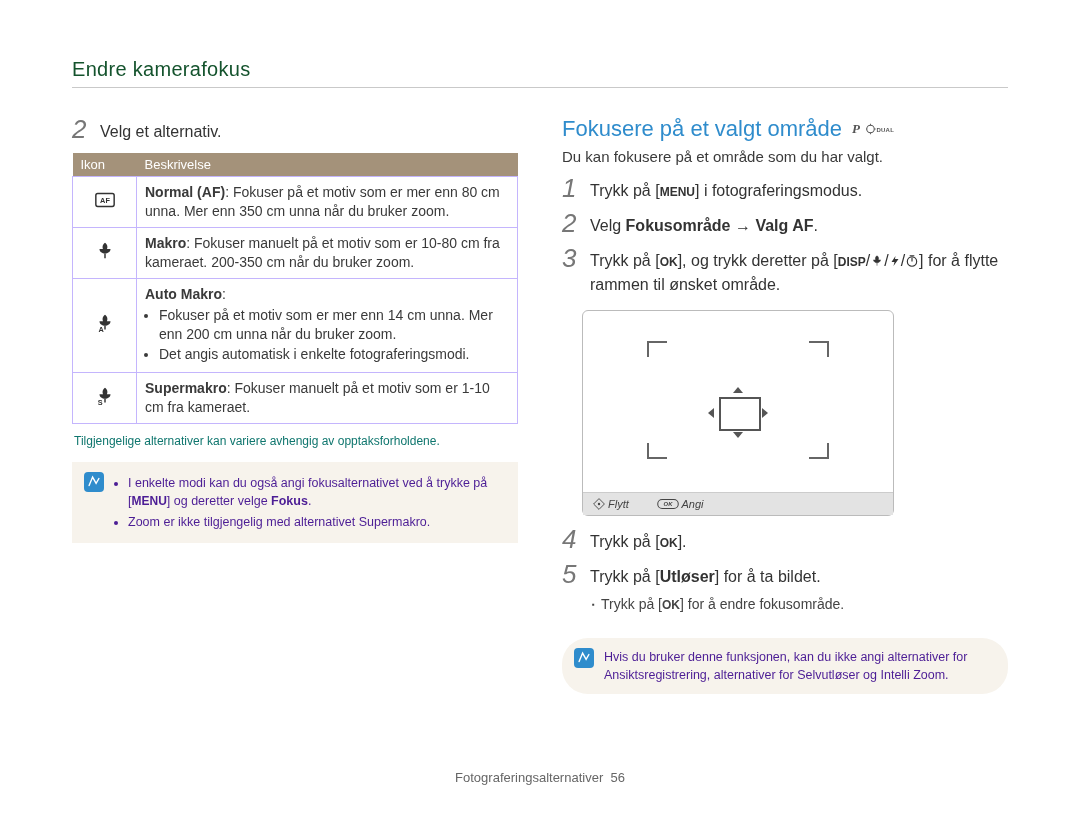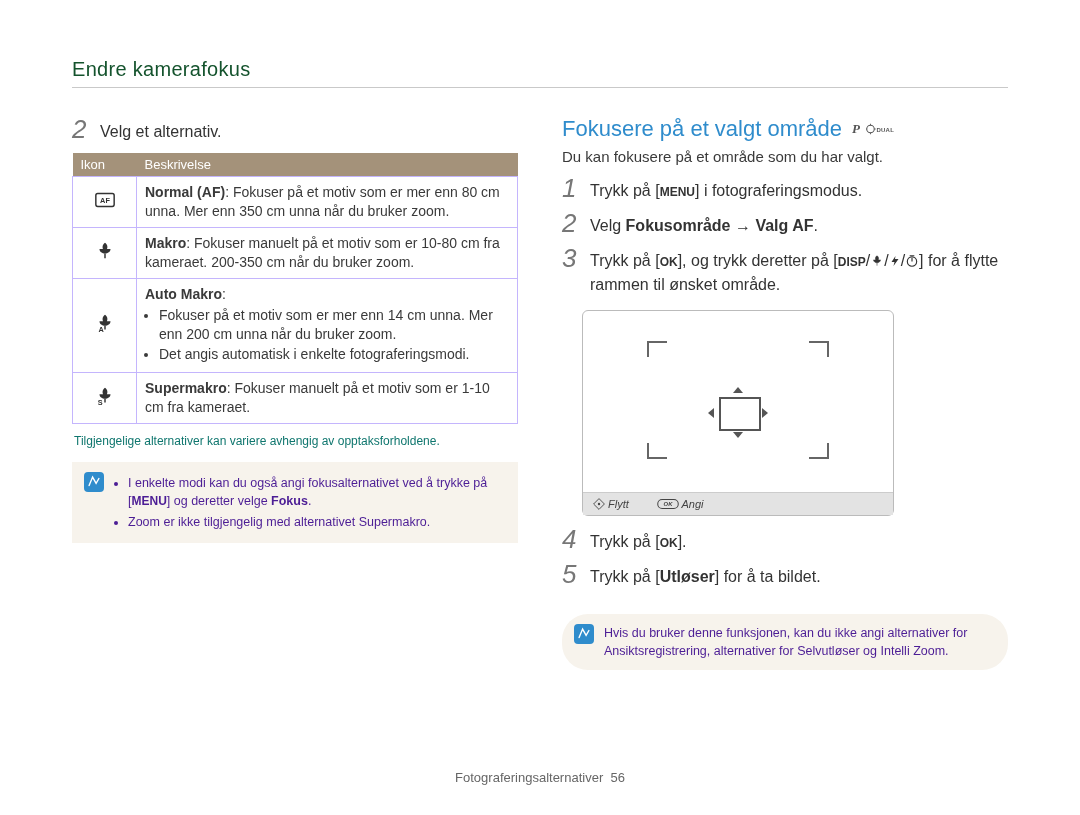--- a/index.html
+++ b/index.html
@@ -382,20 +382,25 @@
           <span>Trykk på [</span><span class="btn-label">OK</span><span>].</span>
         </span>
       </div>
 
       <div class="step">
         <span class="step-num">5</span>
         <span class="step-text">
           <span>Trykk på [</span><span class="bold">Utløser</span><span>] for å ta bildet.</span>
         </span>
       </div>
+      <ul class="sub-b">
+        <li>
+          <span>Trykk på [</span><span class="btn-label">OK</span><span>] for å endre fokusområde.</span>
+        </li>
+      </ul>
 
       <div class="note-block" style="margin-top:26px;border-radius:26px;">
         <div class="glyph">
           <svg viewBox="0 0 20 20" width="14" height="14">
               <path d="M3 15 L8 3 L13 12 L17 5" stroke="#fff" stroke-width="2" fill="none" stroke-linecap="round"></path>
             </svg>
         </div>
         <div>Hvis du bruker denne funksjonen, kan du ikke angi alternativer for Ansiktsregistrering, alternativer for Selvutløser og Intelli Zoom.</div>
       </div>
 

